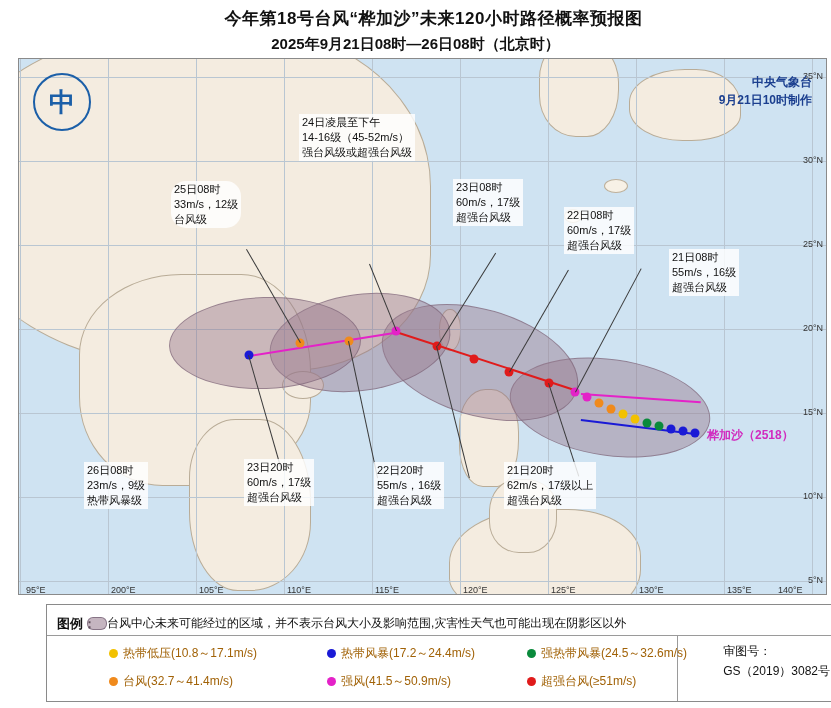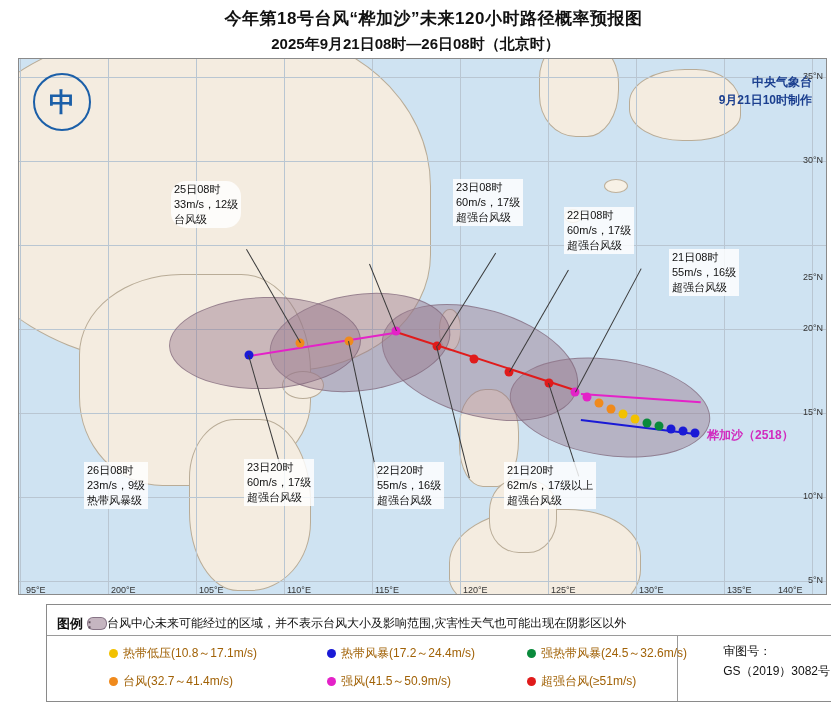--- a/index.html
+++ b/index.html
@@ -130,21 +130,21 @@
   <div class="grid-line grid-h" style="top:18px;"></div>
   <div class="grid-line grid-h" style="top:102px;"></div>
   <div class="grid-line grid-h" style="top:186px;"></div>
   <div class="grid-line grid-h" style="top:270px;"></div>
   <div class="grid-line grid-h" style="top:354px;"></div>
   <div class="grid-line grid-h" style="top:438px;"></div>
   <div class="grid-line grid-h" style="top:522px;"></div>
 
   <div class="axis-label" style="right:3px;top:12px;">35°N</div>
   <div class="axis-label" style="right:3px;top:96px;">30°N</div>
-  <div class="axis-label" style="right:3px;top:180px;margin-top:33px;">25°N</div>
+  <div class="axis-label" style="right:3px;top:180px;">25°N</div>
   <div class="axis-label" style="right:3px;top:264px;">20°N</div>
   <div class="axis-label" style="right:3px;top:348px;">15°N</div>
   <div class="axis-label" style="right:3px;top:432px;">10°N</div>
   <div class="axis-label" style="right:3px;top:516px;">5°N</div>
 
   <div class="logo">
     <span>中</span>
   </div>
 
   <div class="org-block">
@@ -187,20 +187,25 @@
   <div class="leader" style="left:377px;top:272px;width:72px;transform:rotate(-112deg);"></div>
   <div class="leader" style="left:281px;top:284px;width:108px;transform:rotate(-120deg);"></div>
   <div class="leader" style="left:418px;top:287px;width:110px;transform:rotate(-58deg);"></div>
   <div class="leader" style="left:490px;top:313px;width:118px;transform:rotate(-60deg);"></div>
   <div class="leader" style="left:556px;top:333px;width:140px;transform:rotate(-62deg);"></div>
   <div class="leader" style="left:230px;top:296px;width:120px;transform:rotate(74deg);"></div>
   <div class="leader" style="left:330px;top:282px;width:140px;transform:rotate(78deg);"></div>
   <div class="leader" style="left:418px;top:287px;width:136px;transform:rotate(76deg);"></div>
   <div class="leader" style="left:530px;top:324px;width:98px;transform:rotate(72deg);"></div>
 
+  <div class="callout" style="left:280px;top:55px;">
+    <div>24日凌晨至下午</div>
+    <div>14-16级（45-52m/s）</div>
+    <div>强台风级或超强台风级</div>
+  </div>
   <div class="callout" style="left:152px;top:122px;border-radius:15px;">
     <div>25日08时</div>
     <div>33m/s，12级</div>
     <div>台风级</div>
   </div>
   <div class="callout" style="left:434px;top:120px;">
     <div>23日08时</div>
     <div>60m/s，17级</div>
     <div>超强台风级</div>
   </div>

